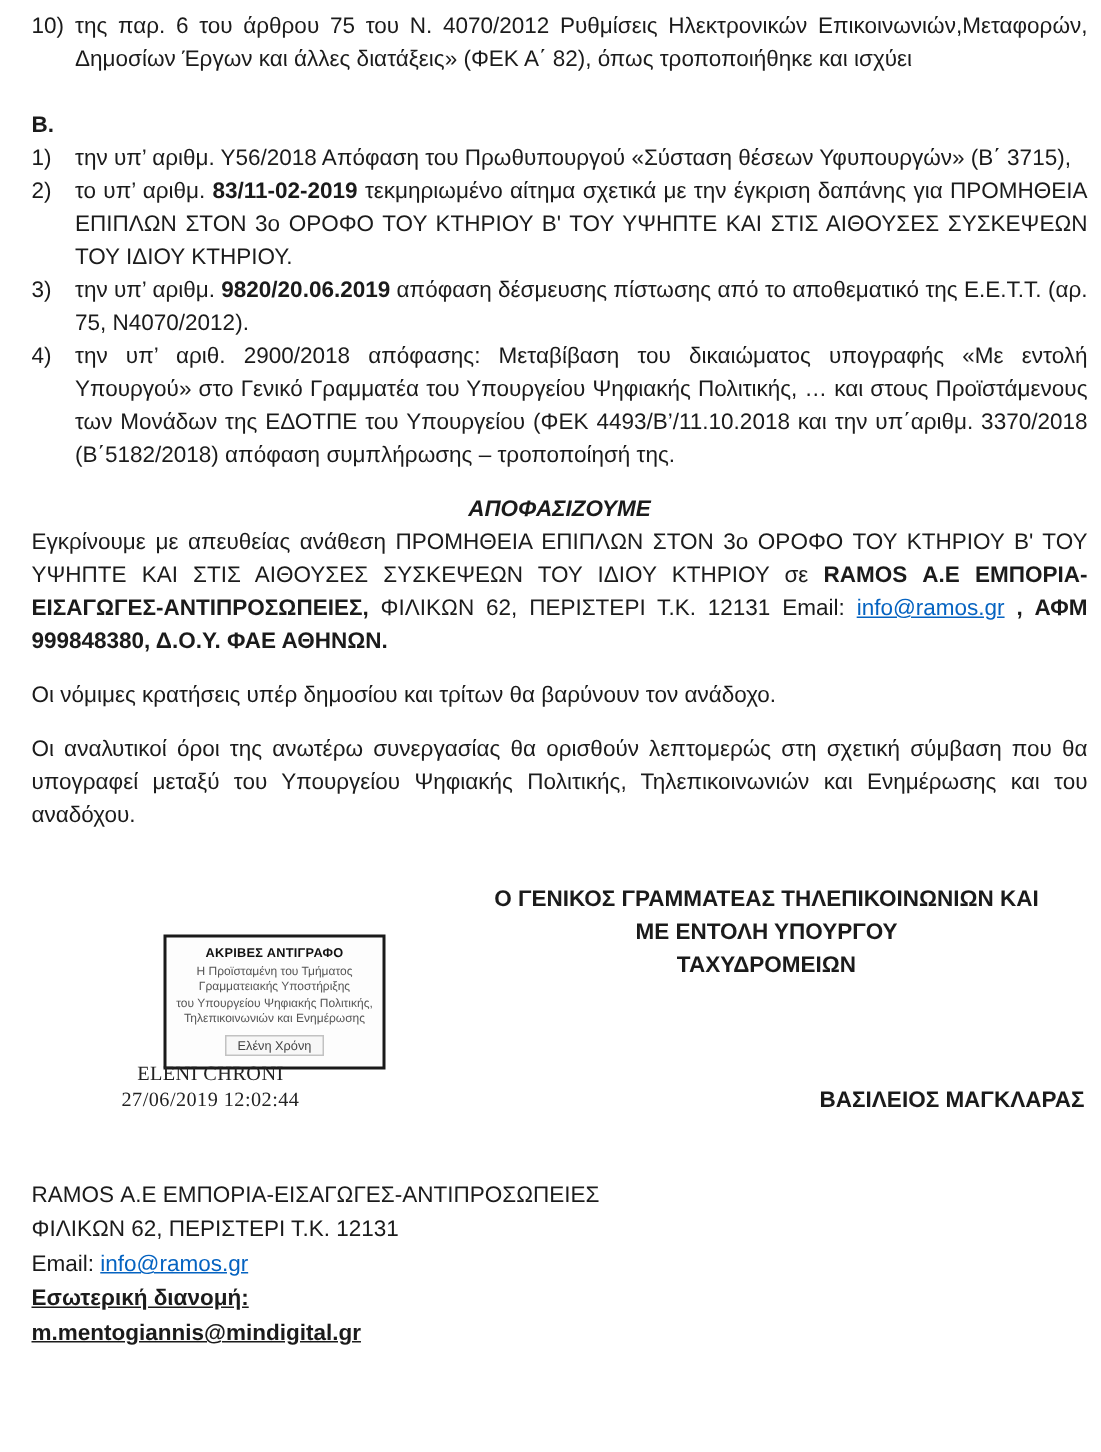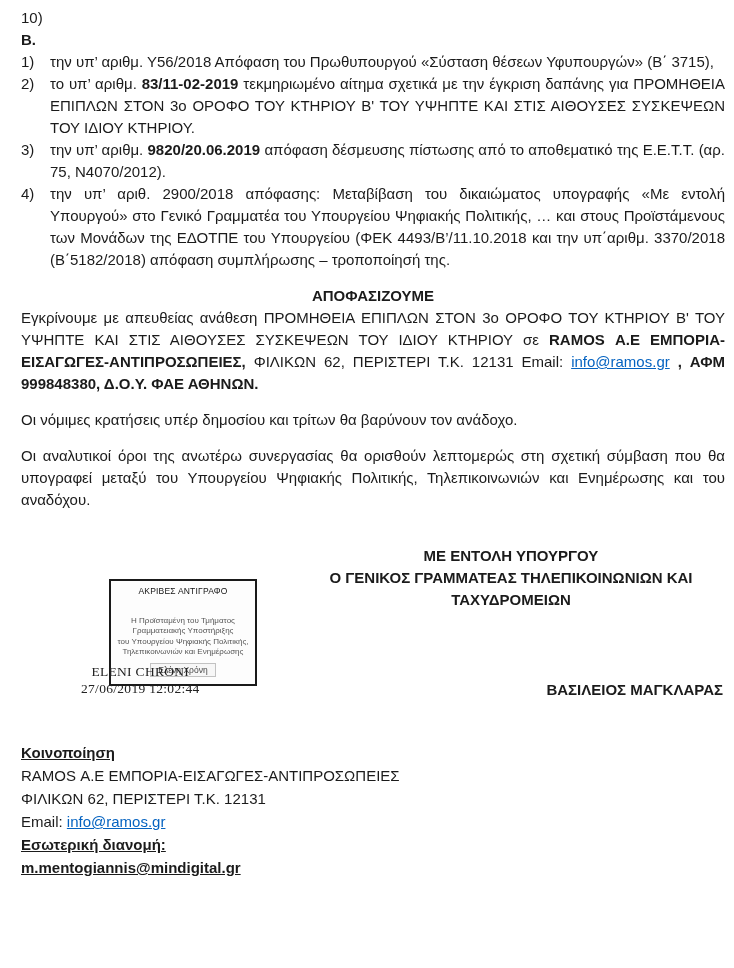--- a/index.html
+++ b/index.html
@@ -15,48 +15,49 @@
     color:#1b1b1b;
     overflow:hidden;
   }
   p { margin:0; }
   b, .b { font-weight:bold; }
   .j { text-align:justify; }
   .li { position:relative; padding-left:29px; text-align:justify; }
   .li .num { position:absolute; left:0; top:0; font-weight:normal; }
   .gap { height:22px; }
   .gap-sm { height:14px; }
-  .center-head { text-align:center; font-weight:bold; }
+  .center-head { text-align:center; font-weight:bold;font-style:italic; }
   .link { color:#0563c1; text-decoration:underline; cursor:pointer; }
 
   
   .sig-area { position:relative; height:218px; margin-top:12px; }
   .sig-block { position:absolute; left:278px; top:22px; width:424px; text-align:center; font-weight:bold; line-height:22px; }
   .stamp {
     position:absolute; left:88px; top:56px; width:148px;
     border:2px solid #1a1a1a; background:#fdfdfd;
     box-sizing:border-box; padding:5px 3px 7px;
     text-align:center; font-size:8px; line-height:10.5px; color:#555;
   }
-  .stamp-title { font-size:8.5px; font-weight:normal; color:#111; letter-spacing:0.2px; margin-bottom:19px; }
+  .stamp-title { font-size:8.5px; font-weight:bold; color:#111; letter-spacing:0.2px; margin-bottom:2px; }
   .stamp-sig { display:inline-block; margin-top:5px; padding:1px 7px; border:1px solid #c2c2c2; color:#444; font-size:8.5px; background:#f7f7f7; }
   .certifier { position:absolute; left:60px; top:140px; font-family:"Liberation Serif","DejaVu Serif",serif; font-size:13.5px; line-height:17px; color:#222; letter-spacing:0.3px;text-align:center; }
   .sig-name { position:absolute; left:278px; top:156px; width:424px; text-align:right; font-weight:bold; }
 
   
   .footer { line-height:23px; }
   .footer .bold-u { font-weight:bold; text-decoration:underline; }
 </style>
 </head>
 <body>
 
 <div class="page">
 
   <div class="li">
     <span class="num">10)</span>
+    <span>της παρ. 6 του άρθρου 75 του Ν. 4070/2012 Ρυθμίσεις Ηλεκτρονικών Επικοινωνιών,Μεταφορών, Δημοσίων Έργων και άλλες διατάξεις» (ΦΕΚ Α΄ 82), όπως τροποποιήθηκε και ισχύει</span>
   </div>
 
   <div class="gap"></div>
 
   <p class="b">Β.</p>
 
   <div class="li">
     <span class="num">1)</span>
     <span>την υπ’ αριθμ. Υ56/2018 Απόφαση του Πρωθυπουργού «Σύσταση θέσεων Υφυπουργών» (Β΄ 3715),</span>
   </div>
@@ -87,22 +88,22 @@
 
   <p>Οι νόμιμες κρατήσεις υπέρ δημοσίου και τρίτων θα βαρύνουν τον ανάδοχο.</p>
 
   <div class="gap-sm"></div>
 
   <p class="j">Οι αναλυτικοί όροι της ανωτέρω συνεργασίας θα ορισθούν λεπτομερώς στη σχετική σύμβαση που θα υπογραφεί μεταξύ του Υπουργείου Ψηφιακής Πολιτικής, Τηλεπικοινωνιών και Ενημέρωσης και του αναδόχου.</p>
 
   <div class="sig-area">
 
     <div class="sig-block">
+      <div>Ο ΓΕΝΙΚΟΣ ΓΡΑΜΜΑΤΕΑΣ ΤΗΛΕΠΙΚΟΙΝΩΝΙΩΝ ΚΑΙ</div>
       <div>ΜΕ ΕΝΤΟΛΗ ΥΠΟΥΡΓΟΥ</div>
-      <div>Ο ΓΕΝΙΚΟΣ ΓΡΑΜΜΑΤΕΑΣ ΤΗΛΕΠΙΚΟΙΝΩΝΙΩΝ ΚΑΙ</div>
       <div>ΤΑΧΥΔΡΟΜΕΙΩΝ</div>
     </div>
 
     <div class="stamp">
       <div class="stamp-title">ΑΚΡΙΒΕΣ ΑΝΤΙΓΡΑΦΟ</div>
       <div>Η Προϊσταμένη του Τμήματος</div>
       <div>Γραμματειακής Υποστήριξης</div>
       <div>του Υπουργείου Ψηφιακής Πολιτικής,</div>
       <div>Τηλεπικοινωνιών και Ενημέρωσης</div>
       <span class="stamp-sig">Ελένη Χρόνη</span>
@@ -110,21 +111,20 @@
 
     <div class="certifier">
       <div>ELENI CHRONI</div>
       <div>27/06/2019 12:02:44</div>
     </div>
 
     <div class="sig-name">ΒΑΣΙΛΕΙΟΣ ΜΑΓΚΛΑΡΑΣ</div>
   </div>
 
   <div class="footer">
-    <div class="bold-u">Κοινοποίηση</div>
     <div>RAMOS Α.Ε ΕΜΠΟΡΙΑ-ΕΙΣΑΓΩΓΕΣ-ΑΝΤΙΠΡΟΣΩΠΕΙΕΣ</div>
     <div>ΦΙΛΙΚΩΝ  62, ΠΕΡΙΣΤΕΡΙ Τ.Κ. 12131</div>
     <div><span>Email: </span><a class="link">info@ramos.gr</a></div>
     <div class="bold-u">Εσωτερική διανομή:</div>
     <div class="bold-u">m.mentogiannis@mindigital.gr</div>
   </div>
 
 </div>
 
 </body></html>

